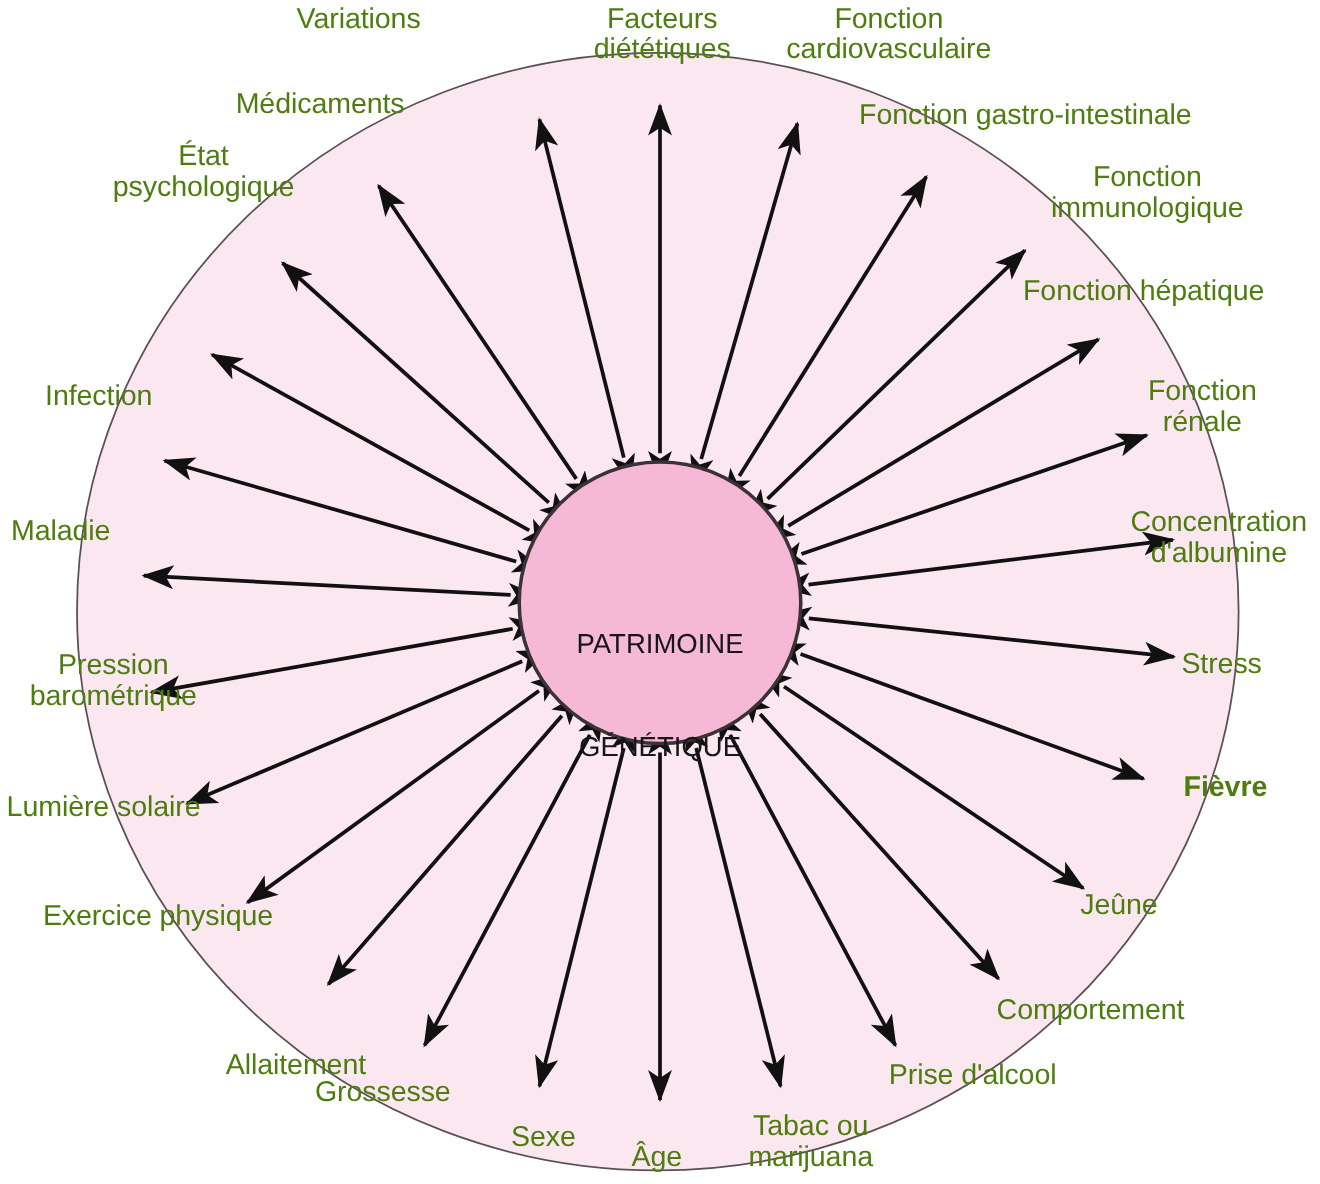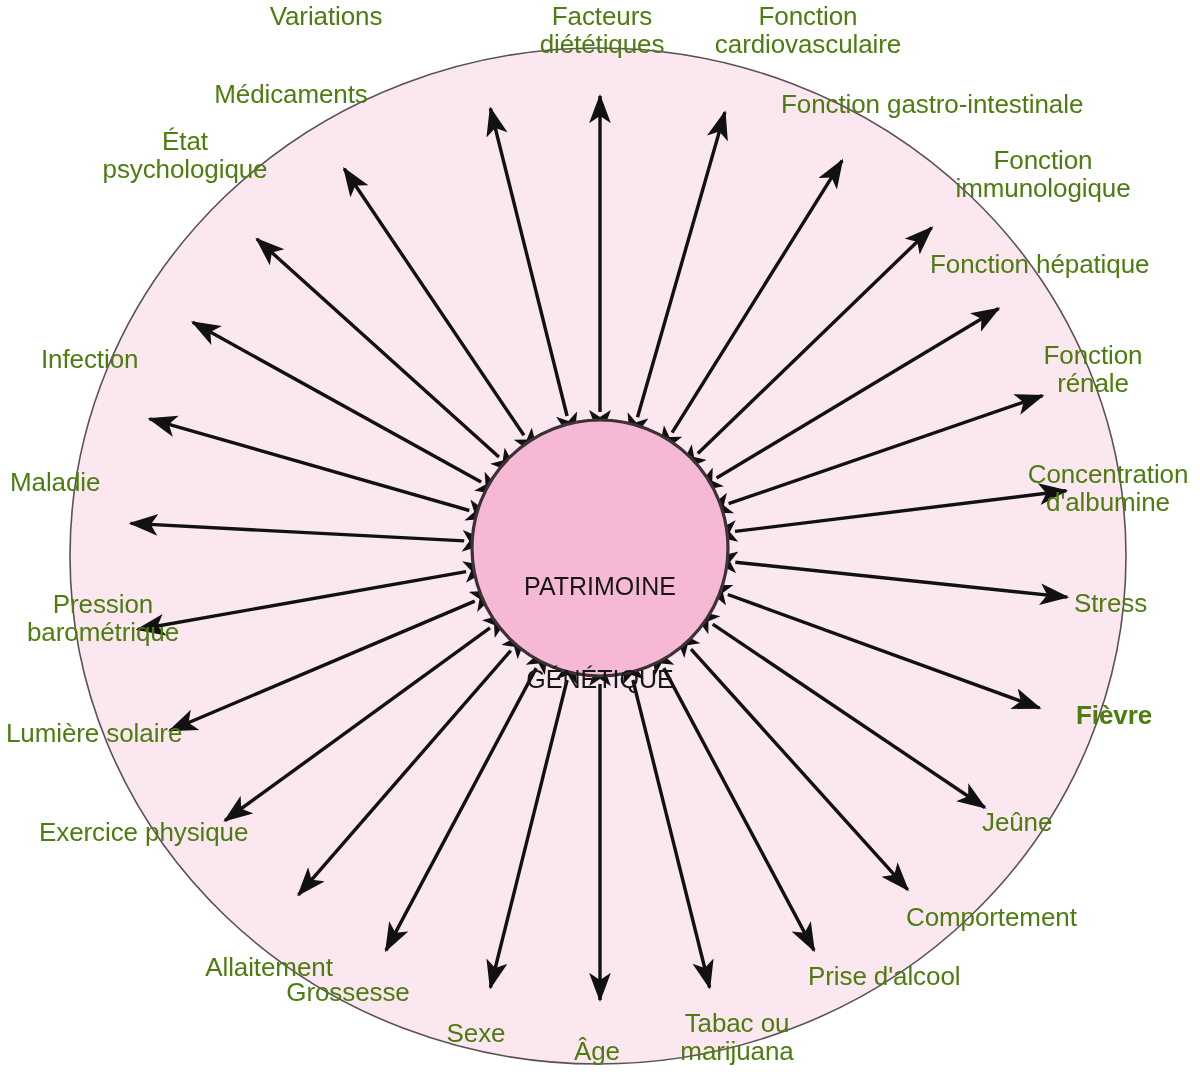--- a/index.html
+++ b/index.html
@@ -109,21 +109,21 @@
       <div class="label l" style="left: 930px; top: 250px;"><div>Fonction hépatique</div></div>
       <div class="label c" style="left: 1093px; top: 341px;"><div>Fonction</div><div>rénale</div></div>
       <div class="label c" style="left: 1108px; top: 460px;"><div>Concentration</div><div>d'albumine</div></div>
       <div class="label l" style="left: 1074px; top: 589px;"><div>Stress</div></div>
       <div class="label l" style="left: 1076px; top: 701px; font-weight: bold;"><div>Fièvre</div></div>
       <div class="label l" style="left: 982px; top: 808px;"><div>Jeûne</div></div>
       <div class="label l" style="left: 906px; top: 903px;"><div>Comportement</div></div>
       <div class="label l" style="left: 808px; top: 962px;"><div>Prise d'alcool</div></div>
       <div class="label c" style="left: 737px; top: 1009px;"><div>Tabac ou</div><div>marijuana</div></div>
       <div class="label c" style="left: 597px; top: 1037px;"><div>Âge</div></div>
-      <div class="label c" style="left: 476px; top: 1019px;"><div>Sexe</div></div>
+      <div class="label c" style="left: 494px; top: 1019px;"><div>Sexe</div></div>
       <div class="label c" style="left: 348px; top: 978px;"><div>Grossesse</div></div>
       <div class="label c" style="left: 269px; top: 921px; margin-top: 32px;"><div>Allaitement</div></div>
       <div class="label l" style="left: 39px; top: 818px;"><div>Exercice physique</div></div>
       <div class="label l" style="left: 6px; top: 719px;"><div>Lumière solaire</div></div>
       <div class="label c" style="left: 103px; top: 590px;"><div>Pression</div><div>barométrique</div></div>
       <div class="label l" style="left: 10px; top: 468px;"><div>Maladie</div></div>
       <div class="label l" style="left: 41px; top: 345px;"><div>Infection</div></div>
       <div class="label c" style="left: 133px; top: 225px;"></div>
       <div class="label c" style="left: 185px; top: 127px;"><div>État</div><div>psychologique</div></div>
       <div class="label c" style="left: 291px; top: 80px;"><div>Médicaments</div></div>

